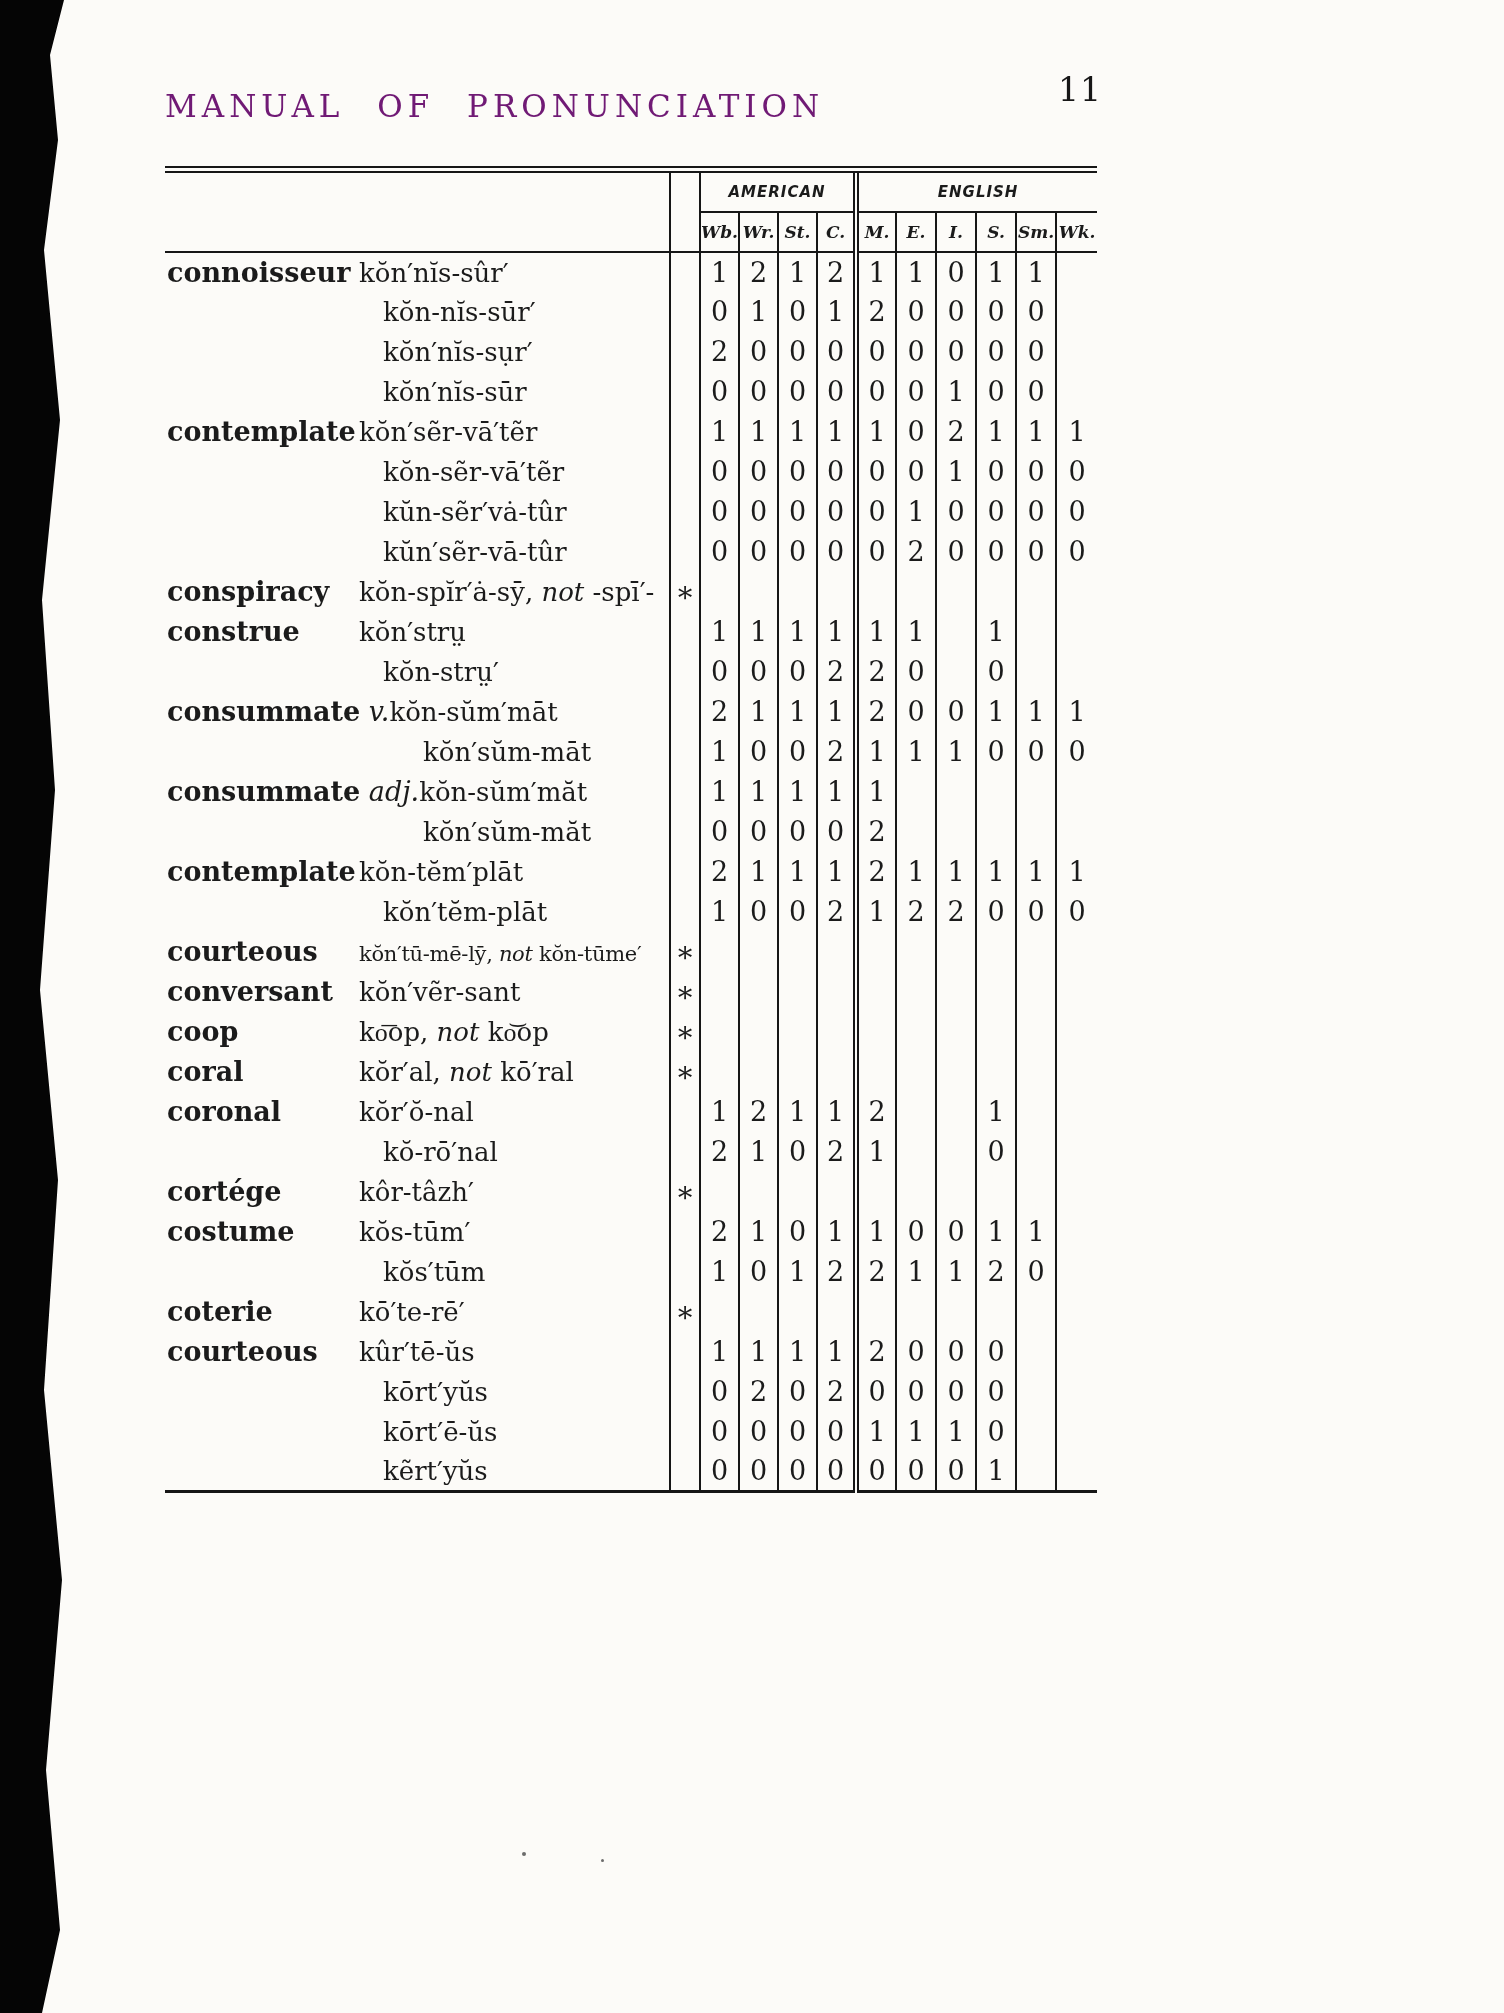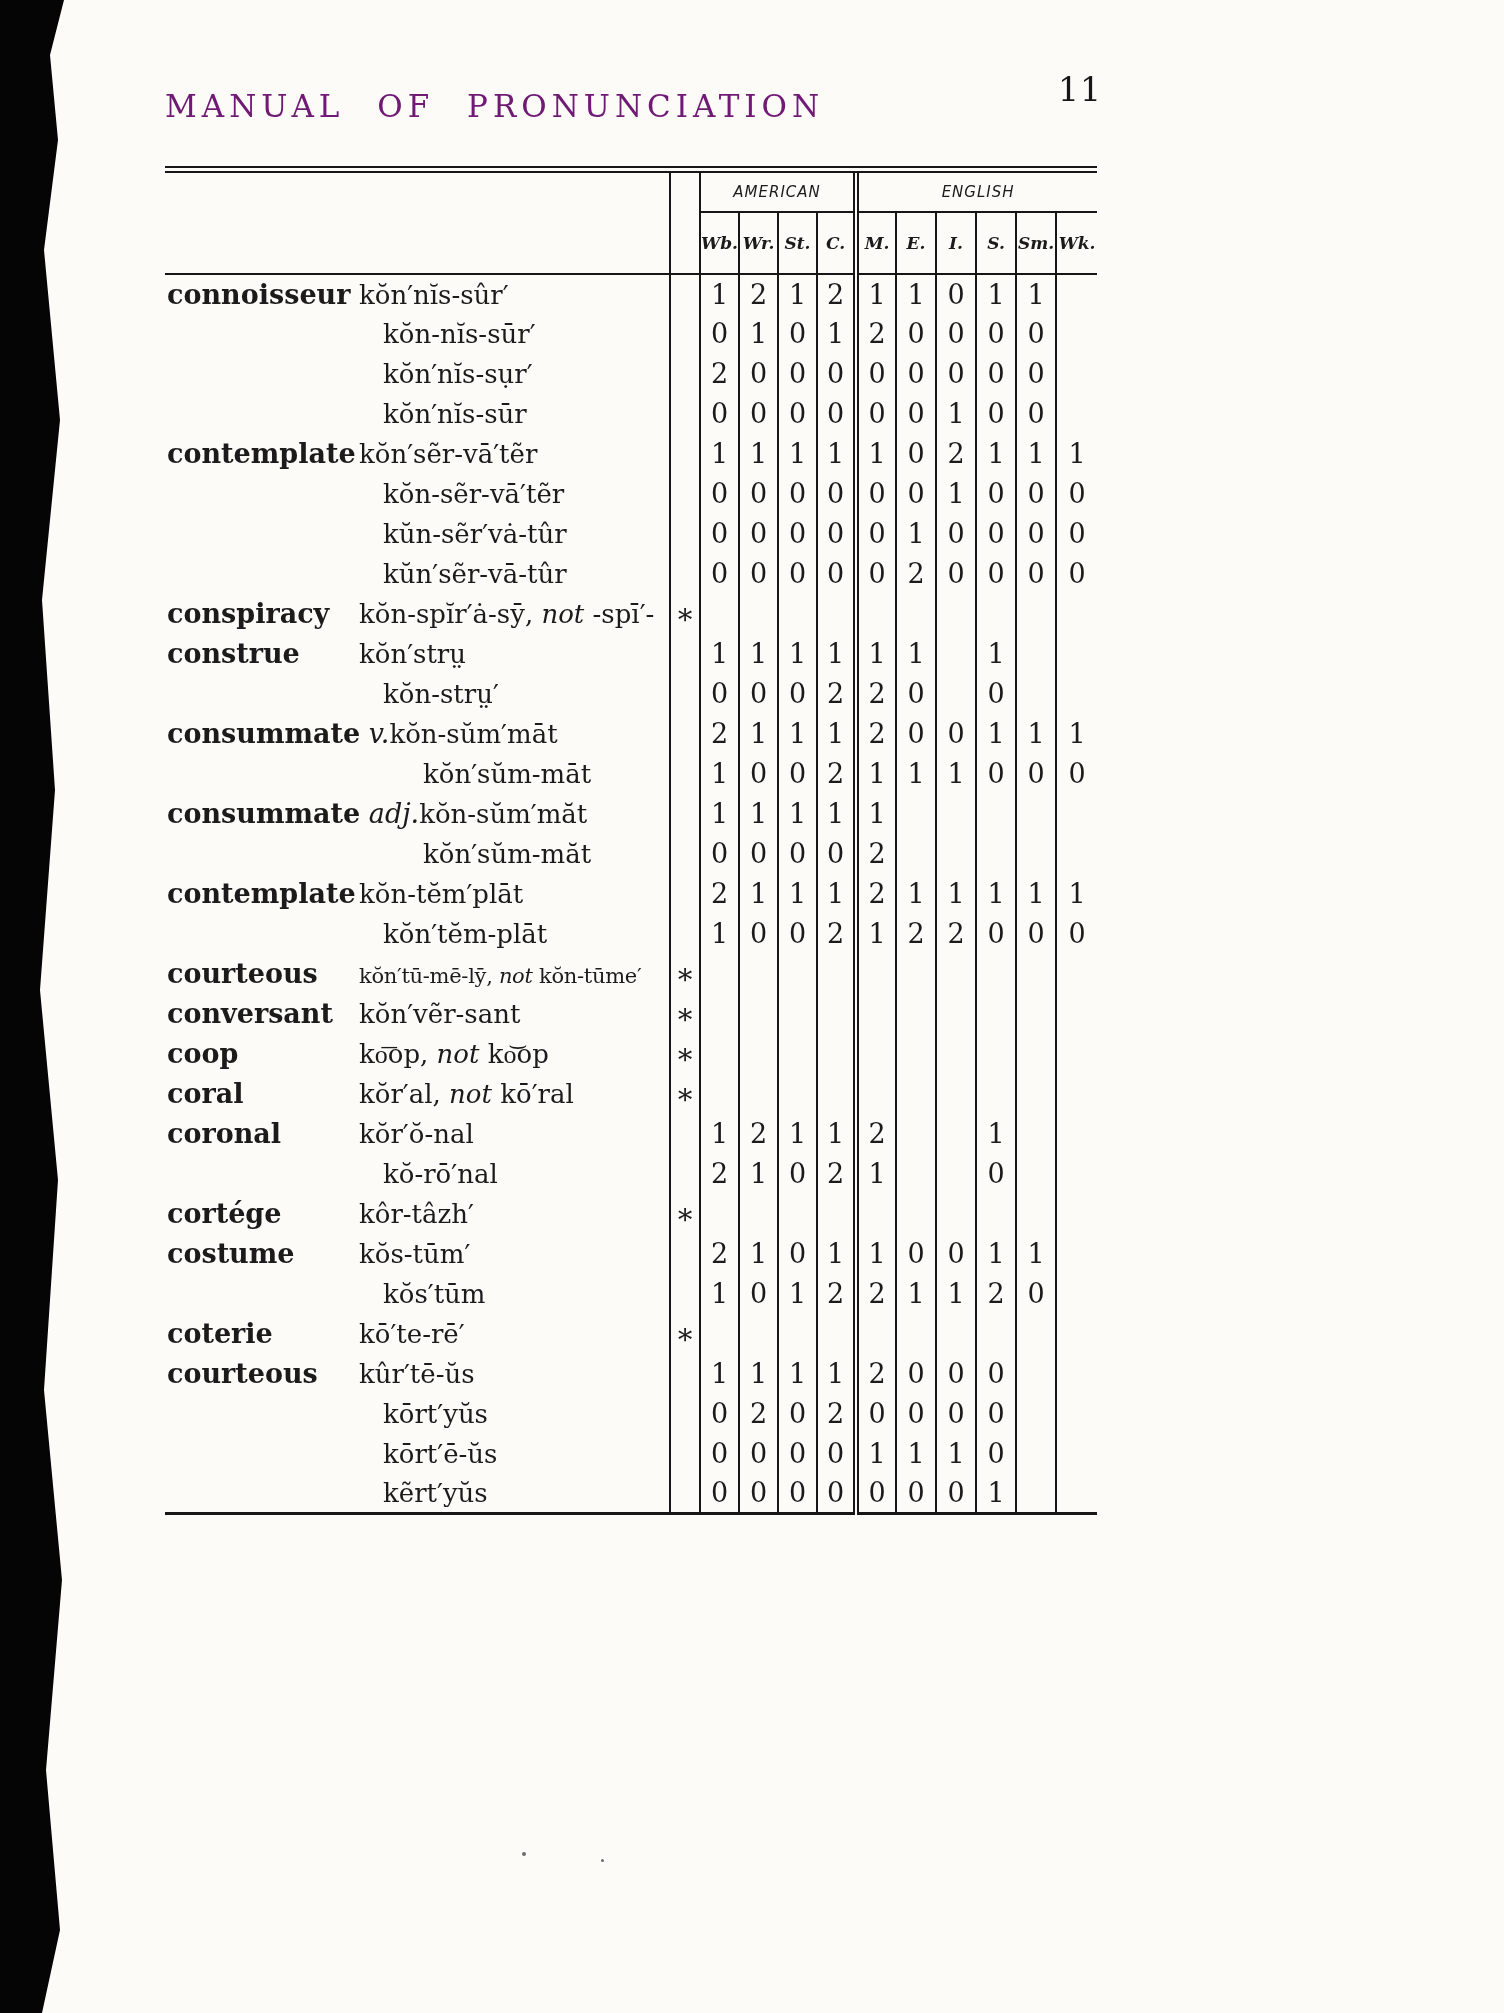--- a/index.html
+++ b/index.html
@@ -34,29 +34,29 @@
   table.pron-table {
     position: absolute; left: 165px; top: 166px; width: 932px;
     border-collapse: collapse; table-layout: fixed;
     border-top: 7px double #161616;
     border-bottom: 3px solid #161616;
   }
 
   
   th.grp {
     font-family: "DejaVu Sans", "Liberation Sans", sans-serif;
-    font-style: italic; font-weight: normal; font-size: 15px; letter-spacing: 1px;
+    font-style: italic; font-weight: bold; font-size: 15px; letter-spacing: 1px;
     text-align: center; vertical-align: middle; height: 42px;
     border-bottom: 2px solid #161616;
   }
   th.grp.american { border-left: 2px solid #161616; }
   th.grp.english  { border-left: 6px double #161616; }
   th.lbl {
     font-style: italic; font-weight: bold; font-size: 17px;
-    text-align: center; vertical-align: middle; height: 62px;
+    text-align: center; vertical-align: middle; height: 40px;
   }
   tr.label-row td, tr.label-row th { border-bottom: 2px solid #161616; }
 
   
   td.star, th.star {
     border-left: 2px solid #161616;
     border-right: 2px solid #161616;
     text-align: center; vertical-align: middle;
     font-size: 29px; color: #1d1d1d;
   }

